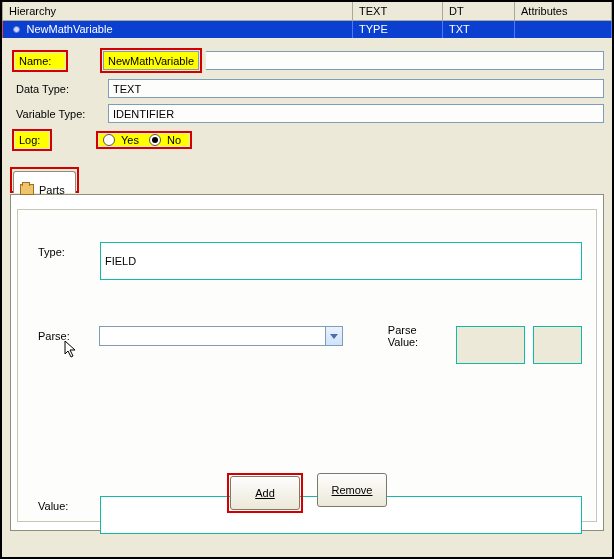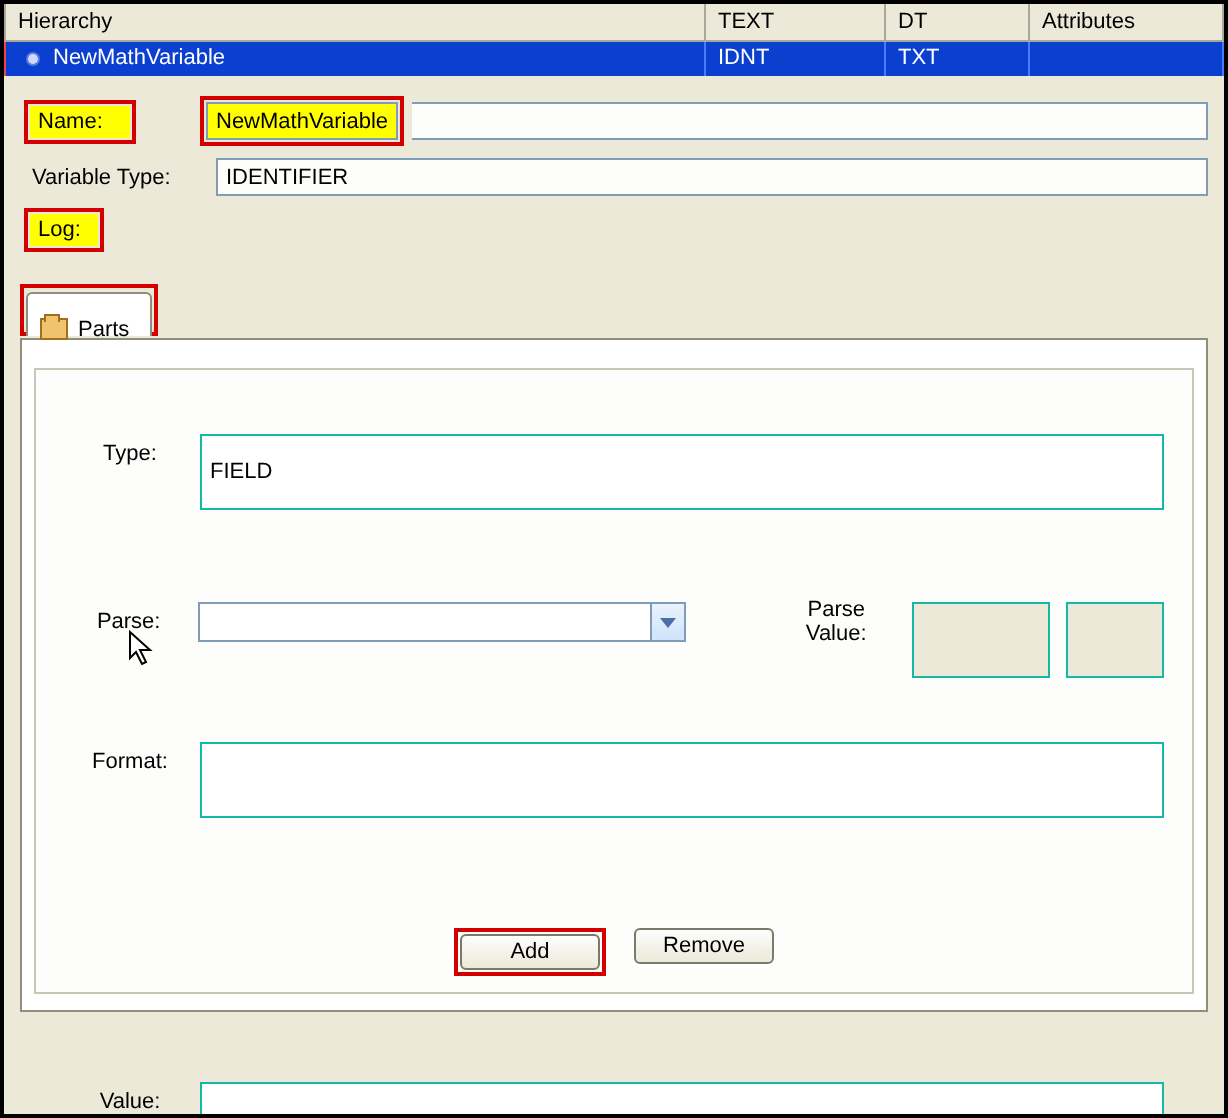--- a/index.html
+++ b/index.html
@@ -125,21 +125,20 @@
 
   
   .parts-panel {
     margin: 0 8px 8px 8px;
     border: 1px solid #8e8e7a;
     border-top: none;
     background: #fff;
     height: 336px;
     padding: 14px 6px 8px 6px;
     position: relative;
-    text-align: center;
   }
   .inner-box {
     border: 1px solid #c7c7b8;
     background: #fdfdfb;
     padding: 14px 14px 12px 20px;
     height: 100%;
     position: relative;
   }
   .p-row { display:flex; align-items:center; margin-bottom: 14px; gap: 8px; }
   .p-label { width: 54px; }
@@ -165,26 +164,27 @@
   .cursor {
     position:absolute; left:46px; top:130px;
     width:14px;height:20px; pointer-events:none;
   }
 
   .btn-row {
     display:flex; gap:14px; justify-content:center;
     position:absolute; left:0; right:0; bottom:8px;
   }
   .wbtn {
-    min-width:70px; height:18px;
+    min-width:70px; height:34px;
     border:1px solid #7a7a6a;
     background: linear-gradient(#fdfdfd,#ece9d8);
     border-radius:3px;
     display:flex;align-items:center;justify-content:center;
     padding:0 10px;
+    text-decoration:underline;
   }
   .red-wrap-btn { border:2px solid #d40000; padding:1px; display:inline-block; }
 
 </style>
 </head>
 <body>
 
 <div class="window">
 
   <table class="hier-table">
@@ -198,51 +198,63 @@
       <tr>
         <th>Hierarchy</th>
         <th>TEXT</th>
         <th>DT</th>
         <th>Attributes</th>
       </tr>
     </thead>
     <tbody>
       <tr class="hier-row-selected" style="background:#0a3fd0">
         <td style="background:#0a3fd0"><span class="hier-bullet"></span><span>NewMathVariable</span></td>
-        <td style="background:#0a3fd0">IDNT</td>
+        <td style="background:#0a3fd0">TYPE</td>
         <td style="background:#0a3fd0;text-align:left">TXT</td>
         <td style="background:#0a3fd0"></td>
       </tr>
     </tbody>
   </table>
 
   <div class="form-area">
 
     <div class="form-row">
       <span class="red-box">
           <span class="form-label hl-yellow" style="width:auto;min-width:50px">Name:</span>
         </span>
       <span style="width:24px"></span>
       <span class="red-box">
           <span class="val-box hl-yellow" style="min-width:96px;flex:none">NewMathVariable</span>
         </span>
       <span class="val-box" style="border-left:none;flex:1"></span>
     </div>
 
+    <div class="form-row">
+      <span class="form-label">Data Type:</span>
+      <span class="val-box">TEXT</span>
+    </div>
 
     <div class="form-row">
       <span class="form-label">Variable Type:</span>
       <span class="val-box">IDENTIFIER</span>
     </div>
 
     <div class="form-row">
       <span class="red-box">
           <span class="form-label hl-yellow" style="width:auto;min-width:34px">Log:</span>
         </span>
       <span style="width:36px"></span>
+      <span class="red-box">
+        <span class="radio-group hl-yellow">
+          <span class="radio"></span>
+          <span class="radio-label">Yes</span>
+          <span class="radio checked"></span>
+          <span class="radio-label">No</span>
+        </span>
+      </span>
     </div>
   </div>
 
   <div class="tab-strip">
     <div class="tab-underline"></div>
     <div class="tab-red-wrap">
       <div class="tab hl-yellow" style="position:relative;left:0">
         <span class="tab-icon"></span>
         <span>Parts</span>
       </div>
@@ -266,24 +278,20 @@
           <span class="btn">
               <span class="chev"></span>
             </span>
         </span>
         <span style="width:30px"></span>
         <span>Parse Value:</span>
         <span class="p-input ro" style="width:70px"></span>
         <span class="p-input ro" style="width:50px"></span>
       </div>
 
-      <div class="p-row">
-        <span class="p-label">Format:</span>
-        <span class="p-input" style="flex:1"></span>
-      </div>
 
       <svg class="cursor" viewBox="0 0 14 20">
         <path d="M1 1 L1 14 L4 11 L7 17 L9 16 L6 10 L11 10 Z" fill="#fff" stroke="#000" stroke-width="1"></path>
       </svg>
 
       <div style="height:100px"></div>
 
 
       <div class="p-row" style="margin-bottom:6px">
         <span class="p-label">Value:</span>

